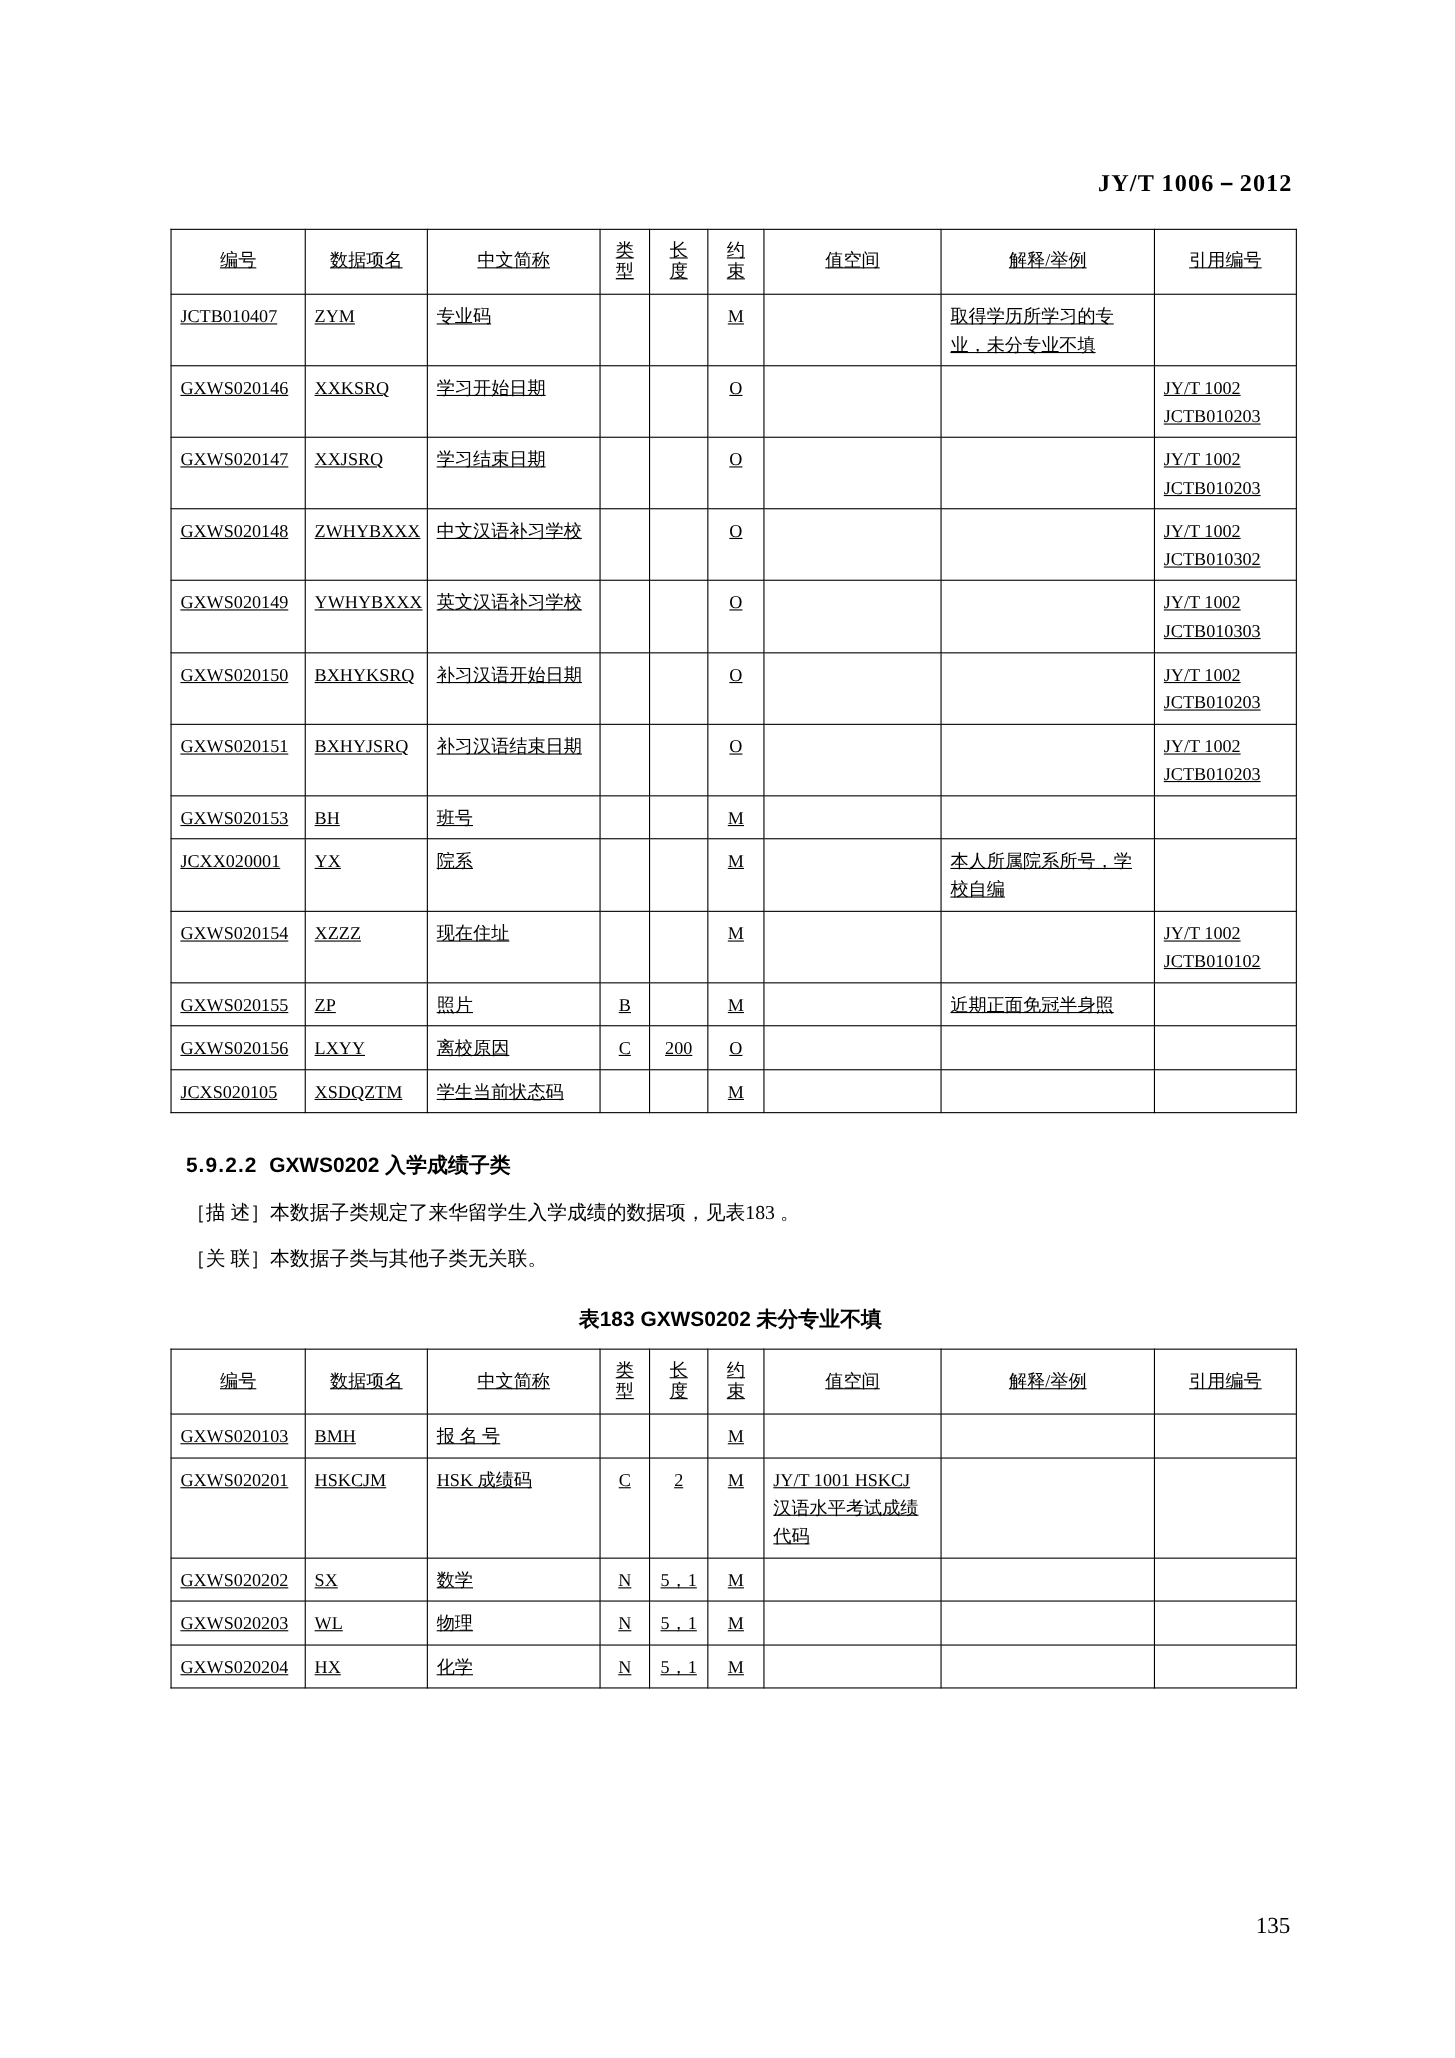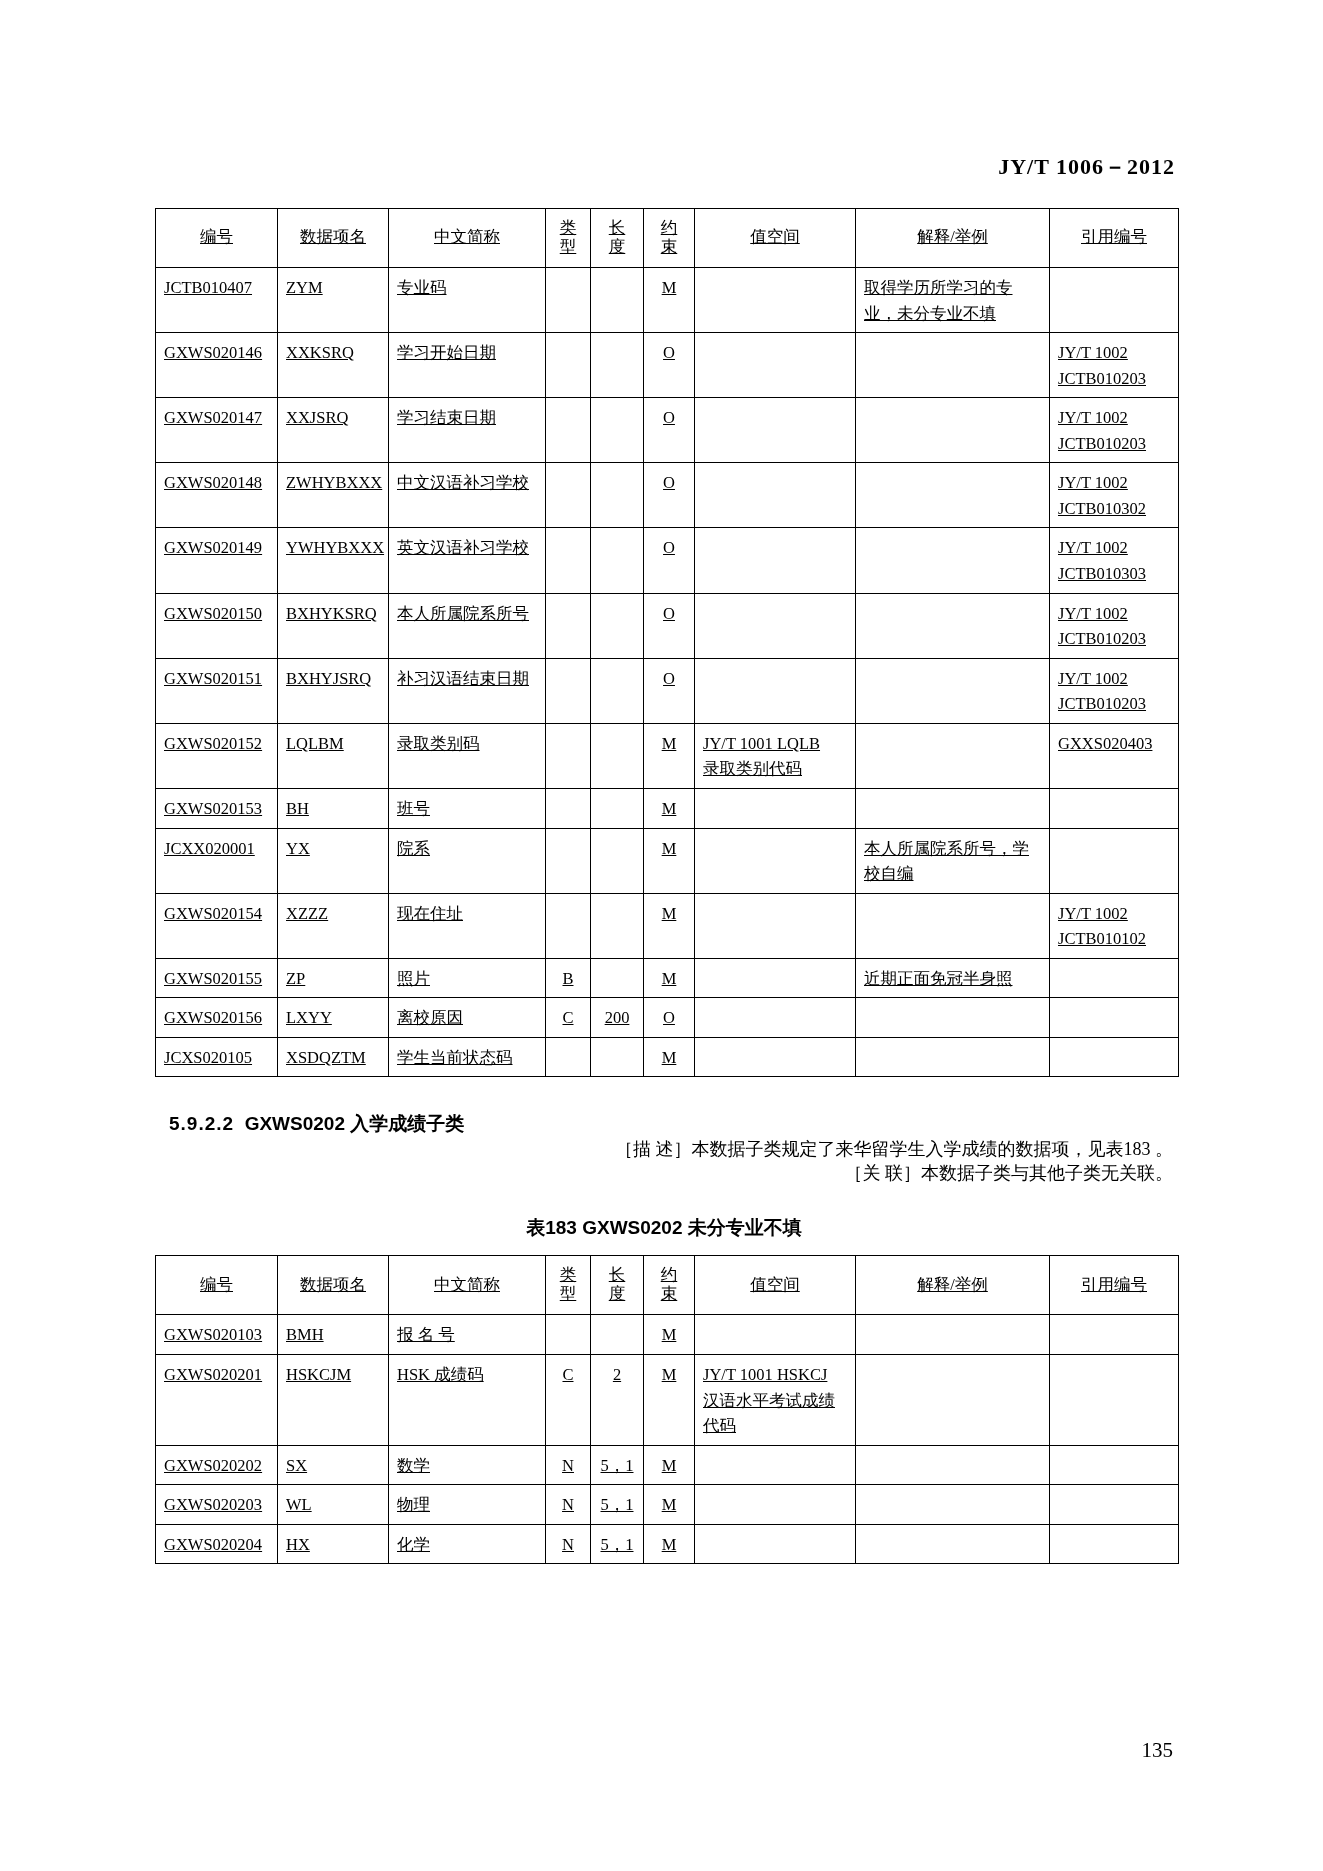--- a/index.html
+++ b/index.html
@@ -70,23 +70,23 @@
   .hdr-stack { display: block; line-height: 1.15; }
   .sec-title {
     margin-top: 34px;
     font-family: "Liberation Sans", sans-serif;
     font-size: 19px;
     font-weight: bold;
     padding-left: 14px;
   }
   .sec-title .num { letter-spacing: 1px; }
   .desc-line {
+    margin-top: 18px;
     font-size: 18px;
     padding-left: 14px;
-    text-align: right;
   }
   .desc-line .tag { letter-spacing: 0px; }
   .tbl-caption {
     text-align: center;
     font-family: "Liberation Sans", sans-serif;
     font-weight: bold;
     font-size: 19px;
     margin-top: 30px;
     margin-bottom: 14px;
   }
@@ -182,49 +182,38 @@
             <td class="c-type"></td>
             <td class="c-len"></td>
             <td class="c-con">O</td>
             <td class="c-val"></td>
             <td class="c-exp"></td>
             <td class="c-ref">JY/T 1002<br>JCTB010303</td>
           </tr>
           <tr>
             <td class="c-num">GXWS020150</td>
             <td class="c-name">BXHYKSRQ</td>
-            <td class="c-cn">本人所属院系所号</td>
+            <td class="c-cn">补习汉语开始日期</td>
             <td class="c-type"></td>
             <td class="c-len"></td>
             <td class="c-con">O</td>
             <td class="c-val"></td>
             <td class="c-exp"></td>
             <td class="c-ref">JY/T  1002<br>JCTB010203</td>
           </tr>
           <tr>
             <td class="c-num">GXWS020151</td>
             <td class="c-name">BXHYJSRQ</td>
             <td class="c-cn">补习汉语结束日期</td>
             <td class="c-type"></td>
             <td class="c-len"></td>
             <td class="c-con">O</td>
             <td class="c-val"></td>
             <td class="c-exp"></td>
             <td class="c-ref">JY/T  1002<br>JCTB010203</td>
-          </tr>
-          <tr>
-            <td class="c-num">GXWS020152</td>
-            <td class="c-name">LQLBM</td>
-            <td class="c-cn">录取类别码</td>
-            <td class="c-type"></td>
-            <td class="c-len"></td>
-            <td class="c-con">M</td>
-            <td class="c-val">JY/T 1001 LQLB<br>录取类别代码</td>
-            <td class="c-exp"></td>
-            <td class="c-ref">GXXS020403</td>
           </tr>
           <tr>
             <td class="c-num">GXWS020153</td>
             <td class="c-name">BH</td>
             <td class="c-cn">班号</td>
             <td class="c-type"></td>
             <td class="c-len"></td>
             <td class="c-con">M</td>
             <td class="c-val"></td>
             <td class="c-exp"></td>

